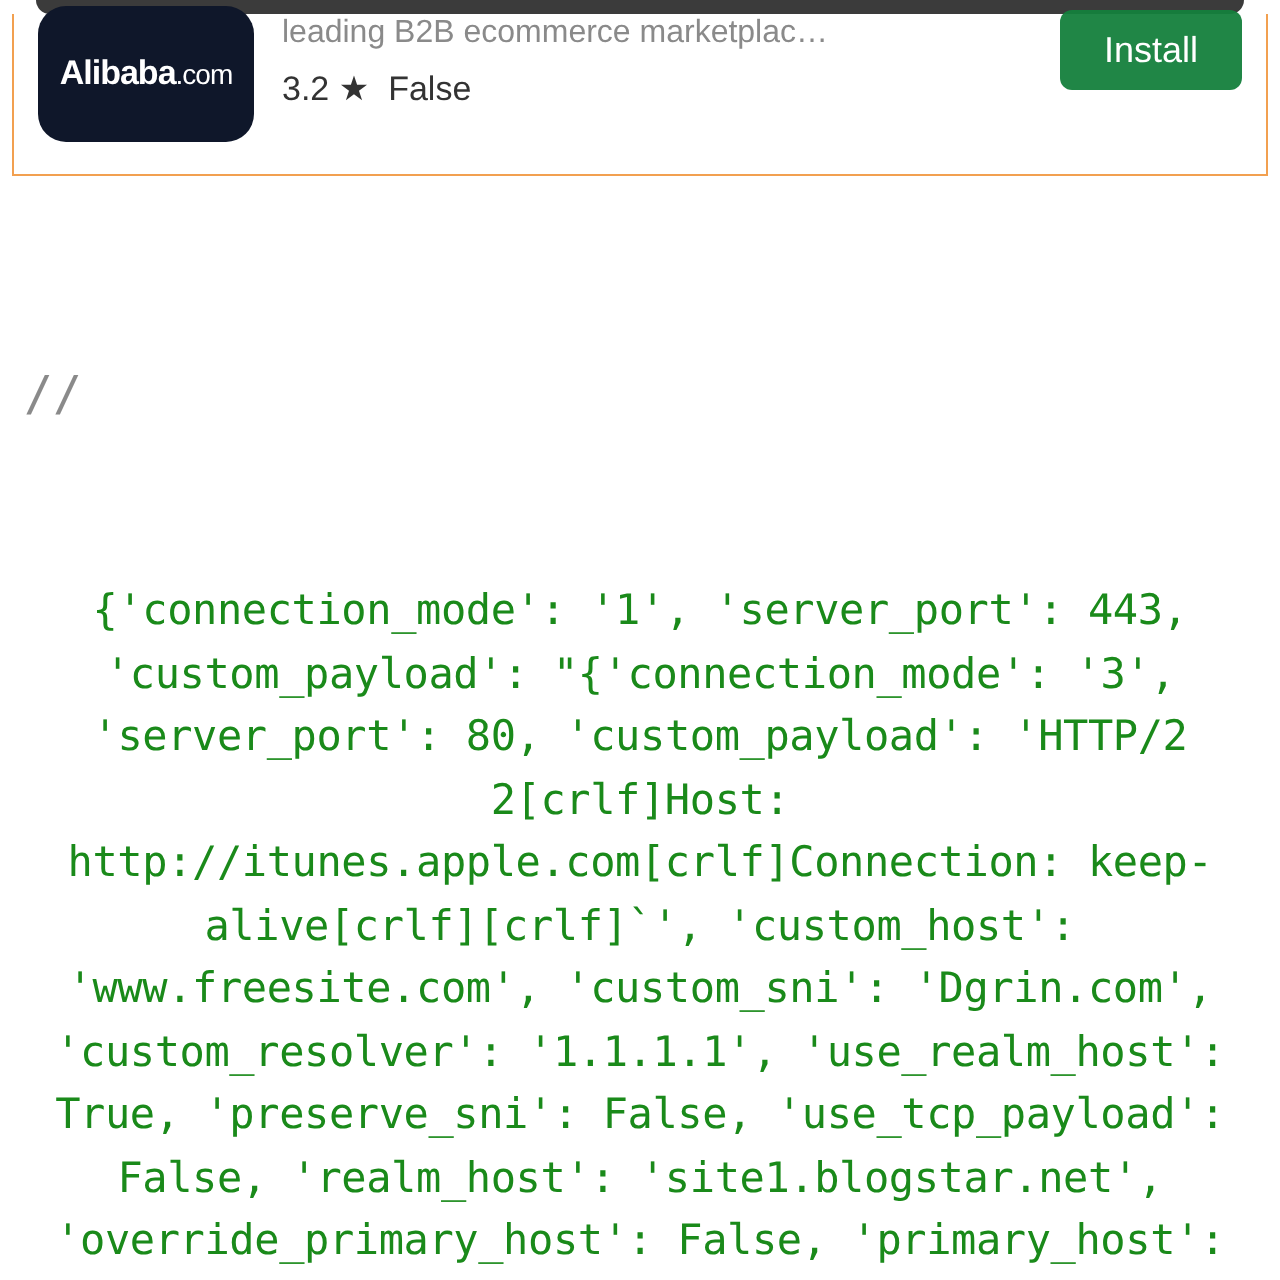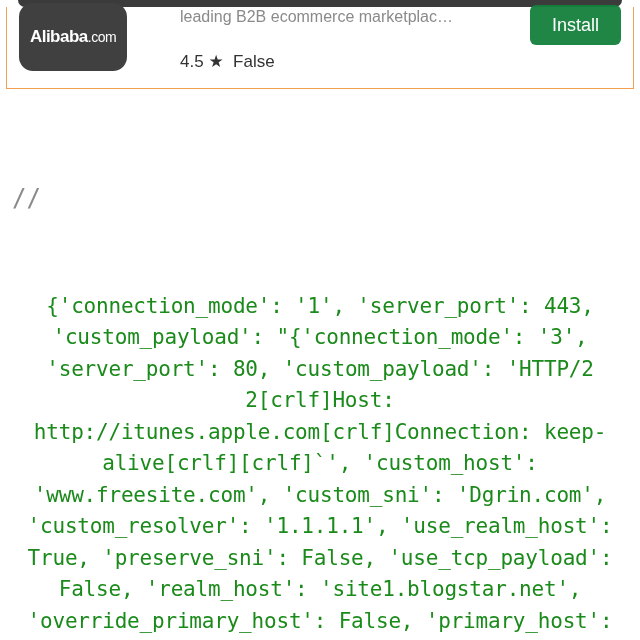--- a/index.html
+++ b/index.html
@@ -27,21 +27,21 @@
     }
     .ad-content {
       display: flex;
       align-items: flex-start;
       padding: 4px 12px 8px 12px;
       gap: 14px;
     }
     .app-icon {
       width: 108px;
       height: 68px;
-      background: #404040;
+      background: #0f172a;
       border-radius: 14px;
       display: flex;
       align-items: center;
       justify-content: center;
       color: #fff;
       font-weight: 700;
       font-size: 17px;
       flex-shrink: 0;
       position: relative;
       margin-top: -8px;
@@ -51,22 +51,21 @@
     }
     .app-icon .brand .com {
       font-weight: 400;
       font-size: 14px;
     }
     .ad-text {
       flex: 1;
       color: #7a7a7a;
       display: flex;
       flex-direction: column;
-      gap: 21px;
-      margin-left: 39px;
+      gap: 4px;
     }
     .ad-description {
       font-size: 16px;
       color: #8a8a8a;
       line-height: 1.3;
       margin-top: -4px;
     }
     .ad-meta {
       font-size: 17px;
       color: #333;
@@ -114,21 +113,21 @@
 <div class="ad-container">
   <div class="ad-content">
     <div class="app-icon">
       <span class="brand">
         <span>Alibaba</span><span class="com">.com</span>
       </span>
     </div>
     <div class="ad-text">
       <div class="ad-description">leading B2B ecommerce marketplac…</div>
       <div class="ad-meta">
-        <span>4.5</span>
+        <span>3.2</span>
         <span>★</span>&nbsp;&nbsp;<span>False</span>
       </div>
     </div>
     <button class="install-btn">Install</button>
   </div>
 </div>
 
 <div class="code-content">
   <div class="comment-slash">//</div>
   <div class="json-text">{'connection_mode': '1', 'server_port': 443, 'custom_payload': "{'connection_mode': '3', 'server_port': 80, 'custom_payload': 'HTTP/2 2[crlf]Host: http://itunes.apple.com[crlf]Connection: keep-alive[crlf][crlf]`', 'custom_host': 'www.freesite.com', 'custom_sni': 'Dgrin.com', 'custom_resolver': '1.1.1.1', 'use_realm_host': True, 'preserve_sni': False, 'use_tcp_payload': False, 'realm_host': 'site1.blogstar.net', 'override_primary_host': False, 'primary_host': '204.48.30.222', 'dns_primary_host': 'ns.hat53.com', 'primary_node': 'ca', 'base_tunnel': 0, 'isv5': True}\n ", 'custom_host': 'connection_mode': '3', 'server_port': 80, 'custom_payload': 'HTTP/2 2[crlf]Host: http://itunes.apple.com[crlf]Connection: keep-alive[crlf]</div>

